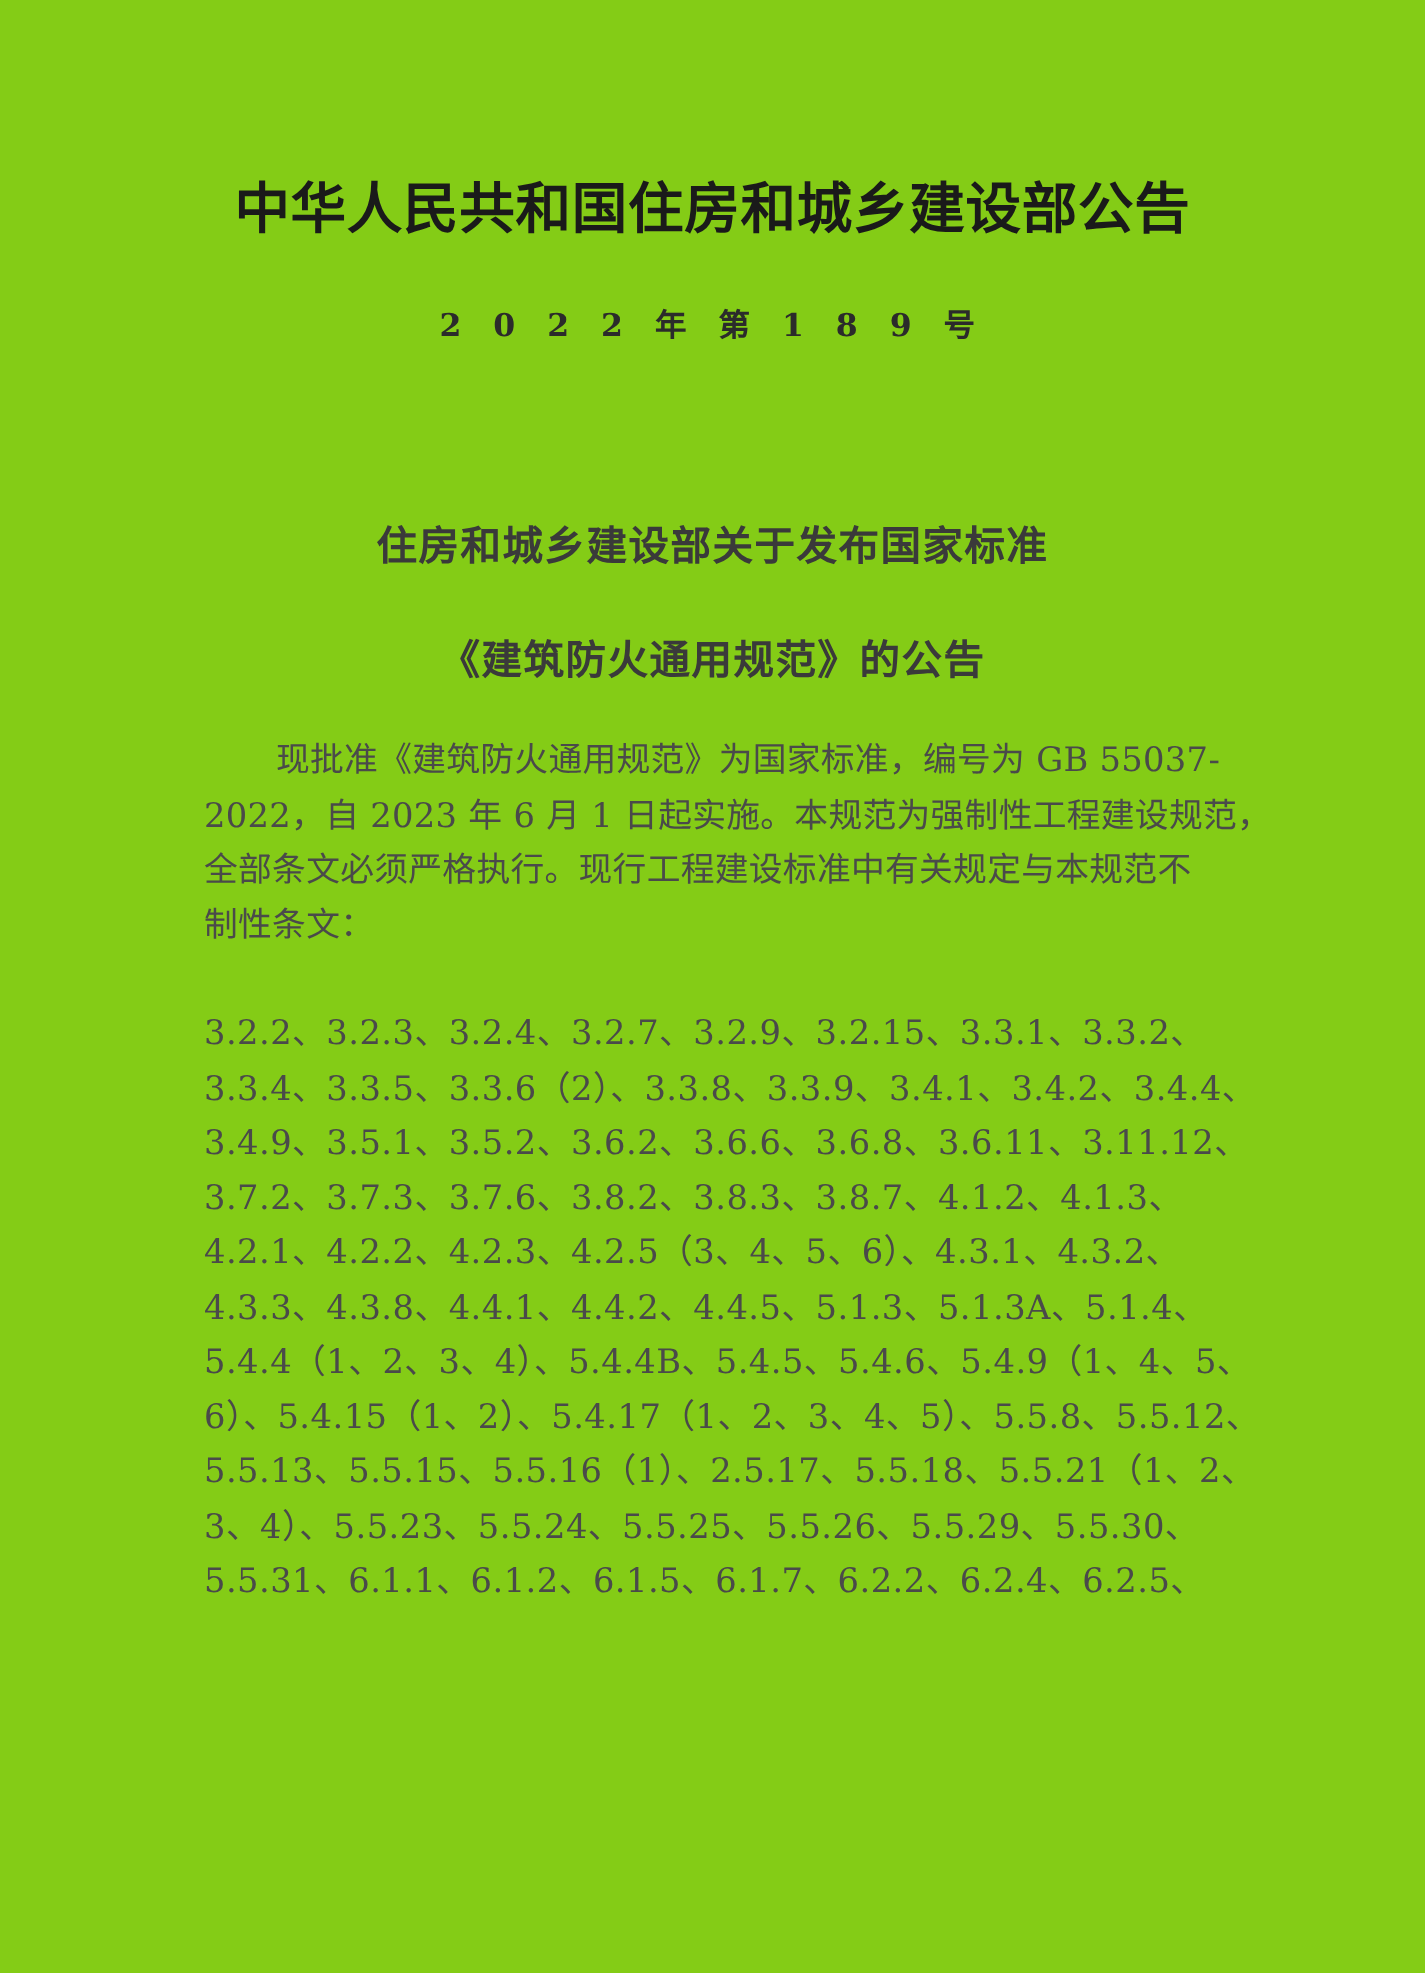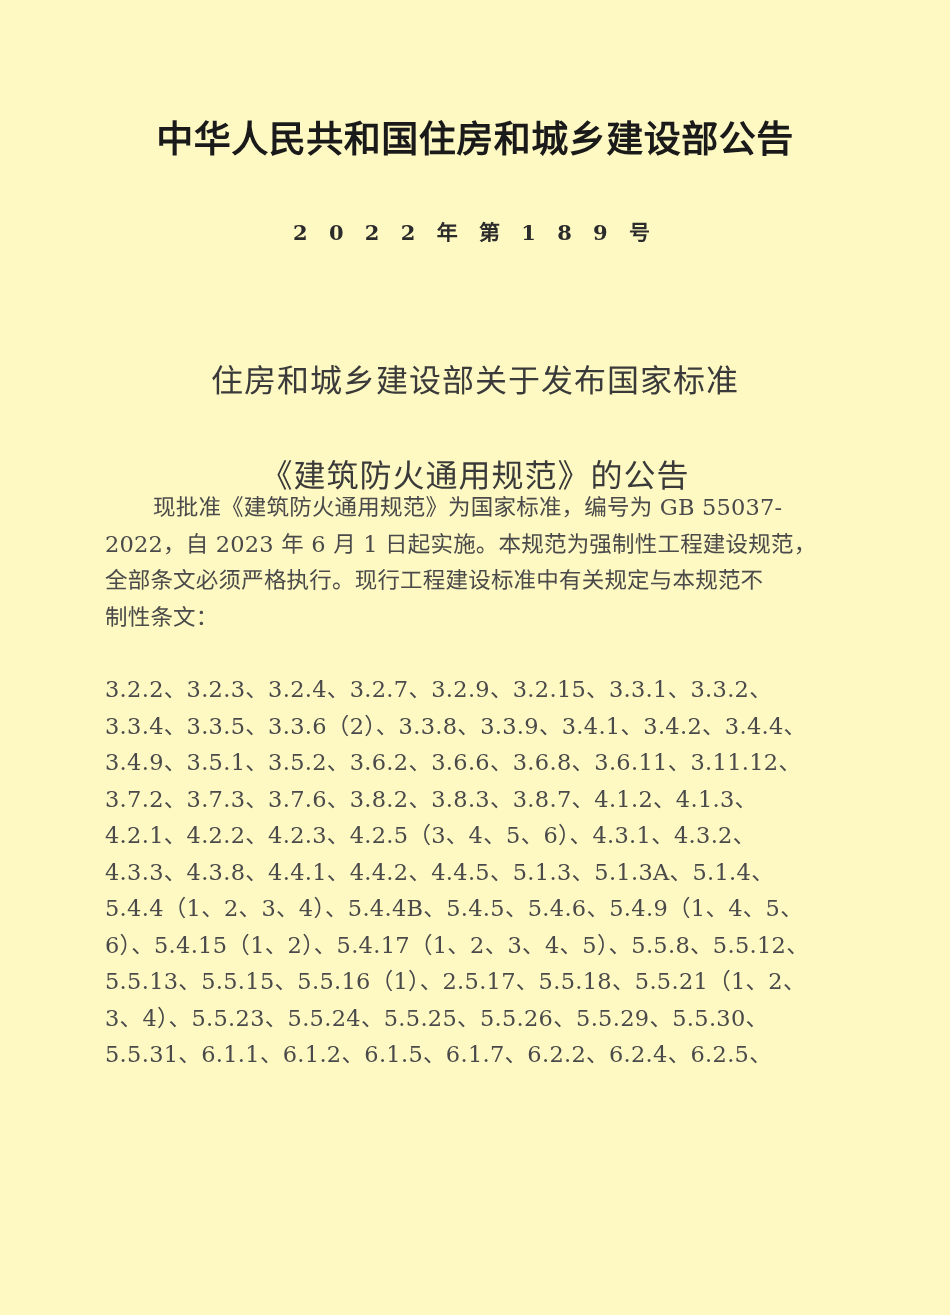--- a/index.html
+++ b/index.html
@@ -13,21 +13,21 @@
     height: 1315px;
     overflow: hidden;
     font-family: "DejaVu Serif", "Liberation Serif", serif;
     -webkit-font-smoothing: antialiased;
   }
 
   .page {
     position: relative;
     width: 950px;
     height: 1315px;
-    background: #fef9c3;
+    background: #84cc16;
     box-sizing: border-box;
   }
 
   
   .masthead {
     position: absolute;
     left: 0;
     top: 118px;
     width: 950px;
     text-align: center;
@@ -36,55 +36,56 @@
     font-family: "DejaVu Sans", "Liberation Sans", sans-serif;
     font-weight: bold;
     font-size: 37px;
     line-height: 1.2;
     color: #1a1a1a;
     letter-spacing: 0.5px;
     margin: 0;
     white-space: nowrap;
   }
   .doc-number {
-    margin: 16px;
+    margin: 0;
     padding-top: 38px;
     font-family: "DejaVu Serif", "Liberation Serif", serif;
     font-weight: bold;
     font-size: 21px;
     color: #2b2b2b;
     letter-spacing: 7px;
     white-space: nowrap;
   }
 
   
   .subhead-block {
     position: absolute;
     left: 0;
     top: 348px;
     width: 950px;
     text-align: center;
   }
   .subhead {
-    margin: 13px;
+    margin: 0;
     font-family: "DejaVu Serif", "Liberation Serif", serif;
-    font-size: 32px;
+    font-size: 27px;
     line-height: 1.25;
     color: #3a3a3a;
     letter-spacing: 1px;
     white-space: nowrap;
+    font-weight: bold;
   }
   .subhead + .subhead {
     padding-top: 42px;
   }
 
   
   .body-block {
     position: absolute;
-    left: 105px;
+    left: 136px;
     top: 489px;
     width: 718px;
   }
   .para {
     margin: 0;
     font-family: "DejaVu Serif", "Liberation Serif", serif;
     font-size: 22.5px;
     line-height: 36.5px;
     color: #4a4a4a;
     text-align: justify;

